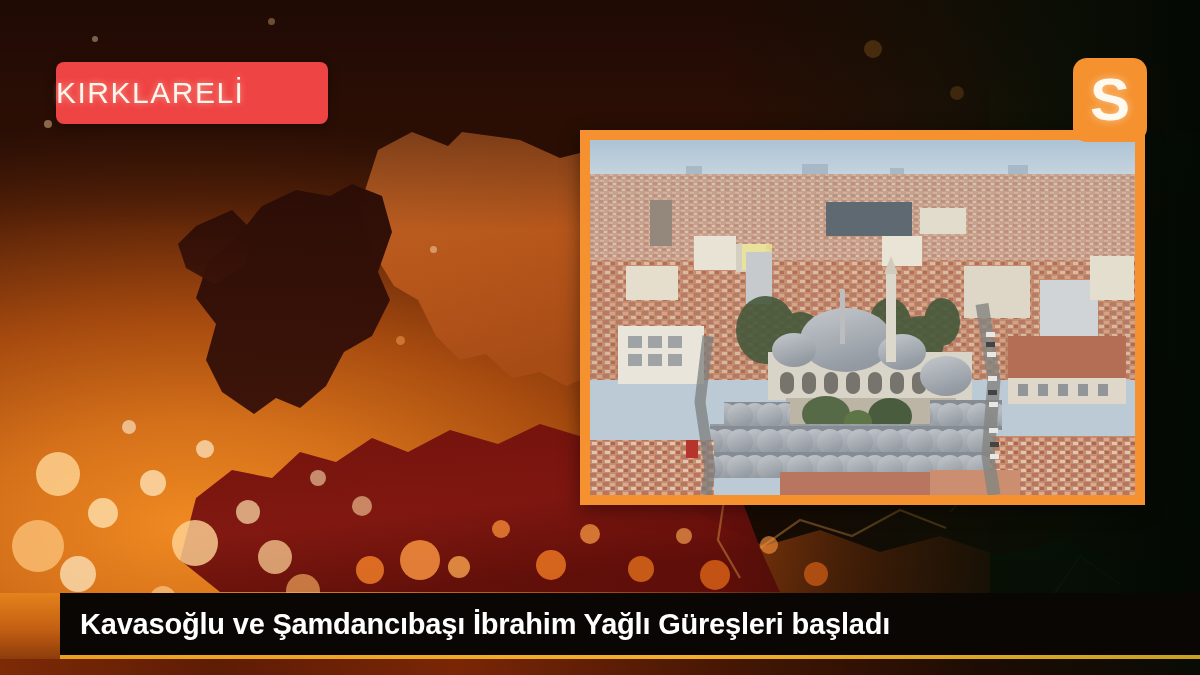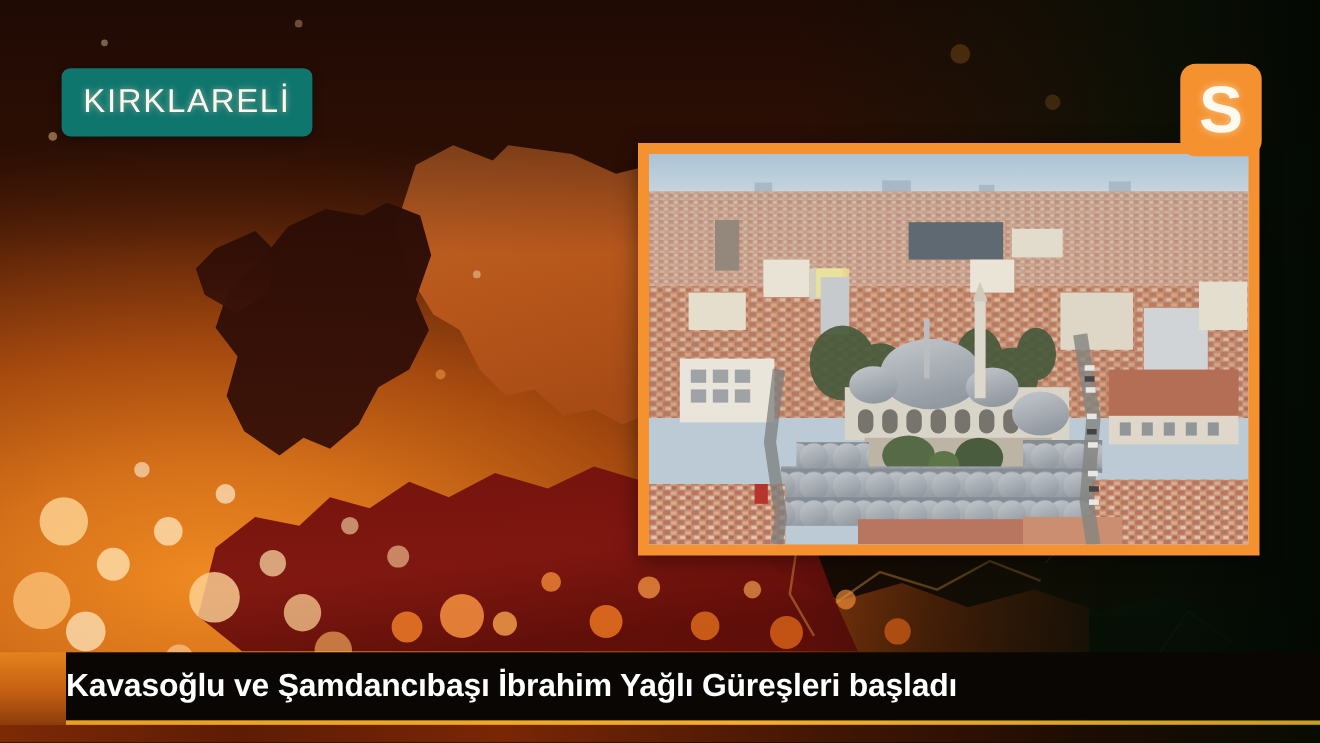--- a/index.html
+++ b/index.html
@@ -73,27 +73,26 @@
   }
 
   
   .bokeh { position: absolute; border-radius: 50%; pointer-events: none; }
 
   
   .badge {
     position: absolute;
     left: 56px;
     top: 62px;
-    width: 228px;
+    width: 272px;
     height: 62px;
-    background: #0f766e;
+    background: #ef4444;
     border-radius: 8px;
     display: flex;
     align-items: center;
-    justify-content: center;
     box-shadow: 0 2px 10px rgba(0,0,0,0.35);
   }
   .badge-label {
     color: #fdf6ec;
     font-size: 30px;
     letter-spacing: 1.5px;
     font-weight: 400;
     text-shadow: 0 0 6px rgba(255,230,200,0.55);
     white-space: nowrap;
   }
@@ -150,20 +149,21 @@
     background: #0a0603;
     display: flex;
     align-items: center;
     overflow: hidden;
   }
   .caption-text {
     color: #ffffff;
     font-size: 29px;
     font-weight: bold;
     white-space: nowrap;
+    padding-left: 20px;
     letter-spacing: -0.2px;
   }
   .caption-underline {
     position: absolute;
     left: 60px;
     right: 0;
     top: 655px;
     height: 4px;
     background: linear-gradient(90deg,#e8a020 0%, #f2ae2c 55%, #caa020 100%);
   }

